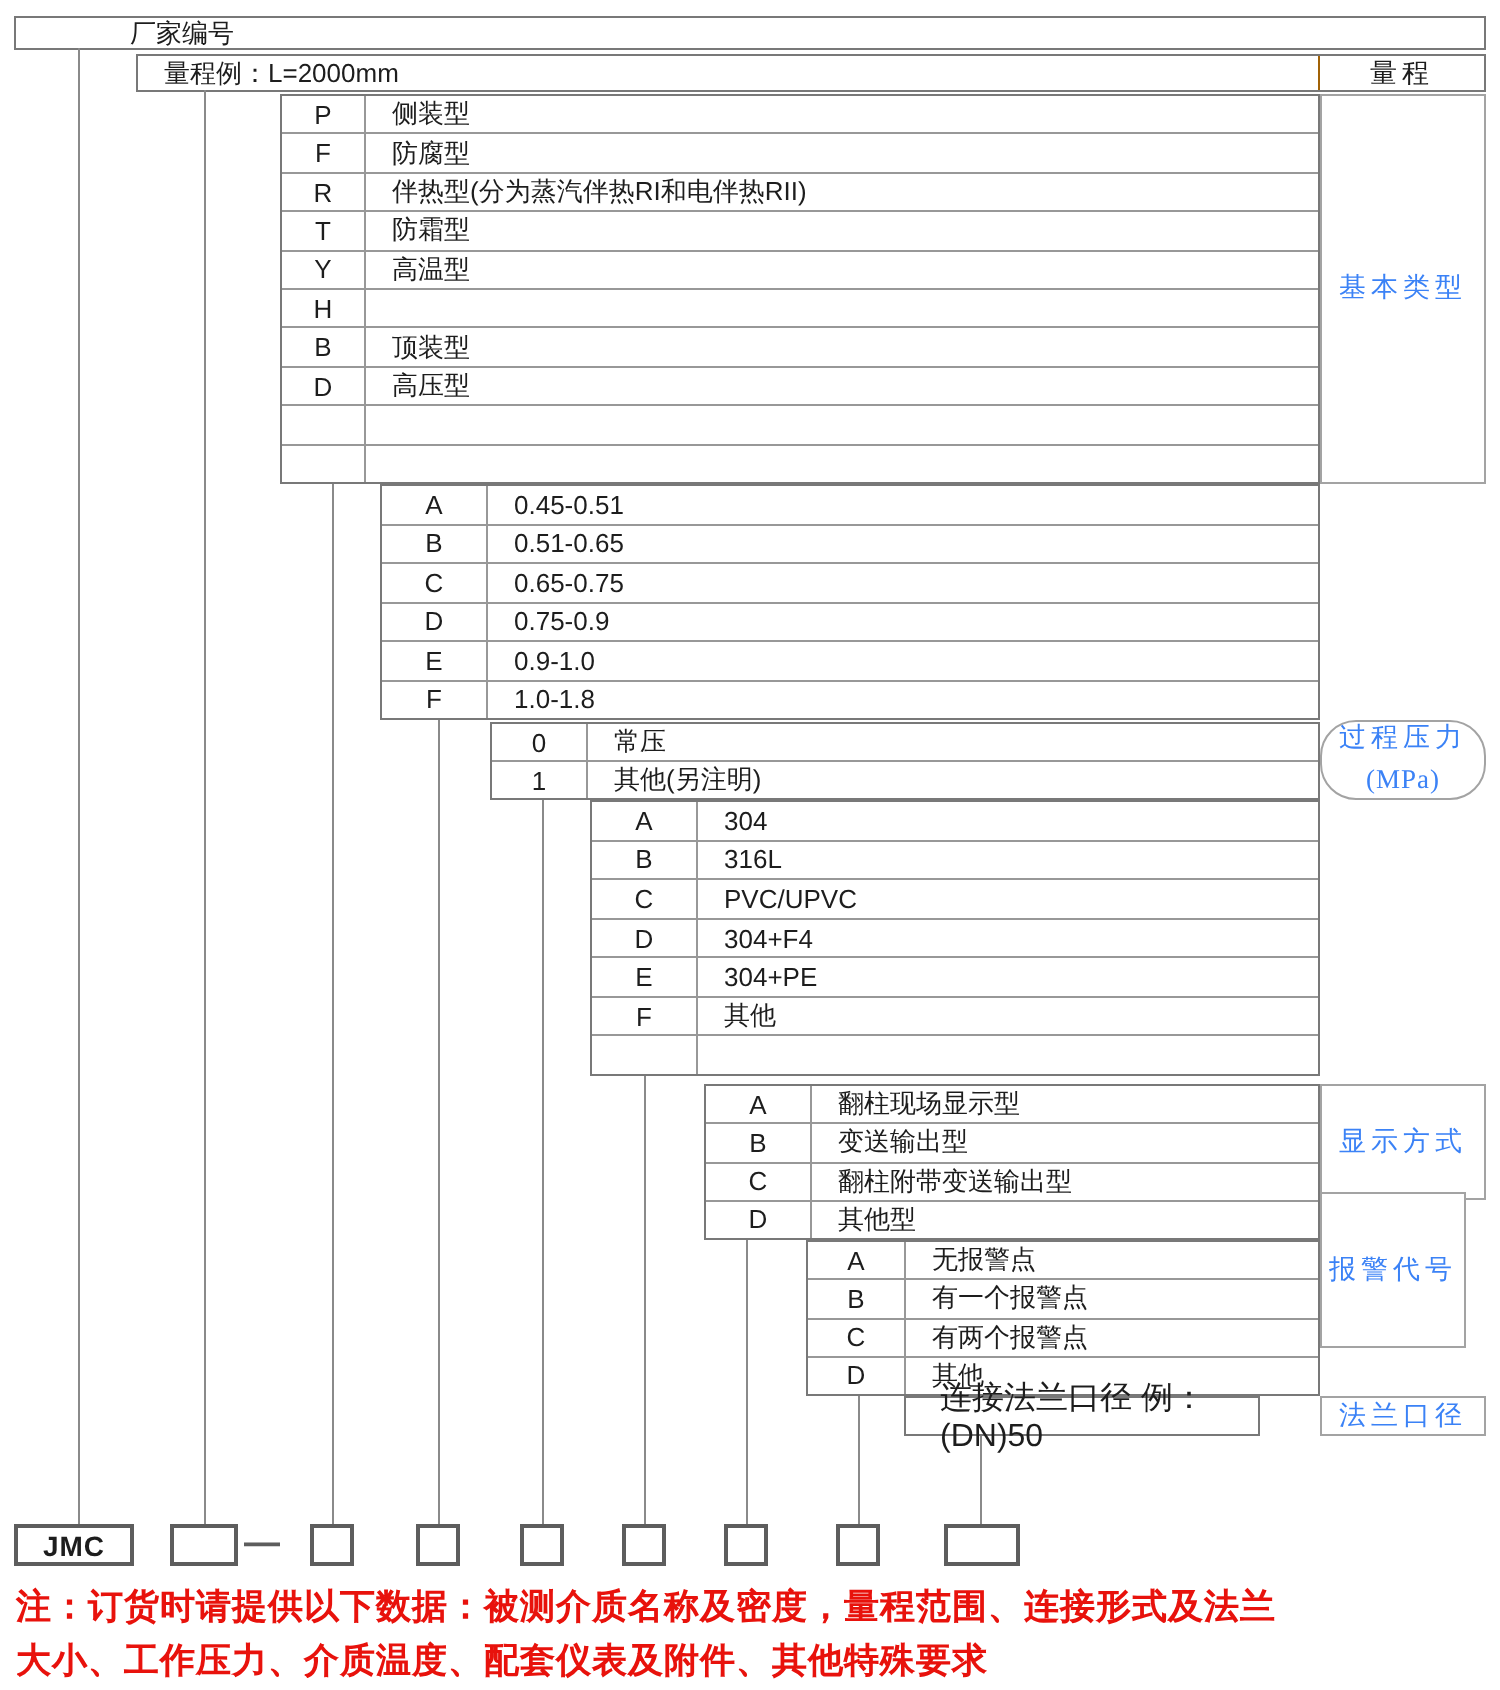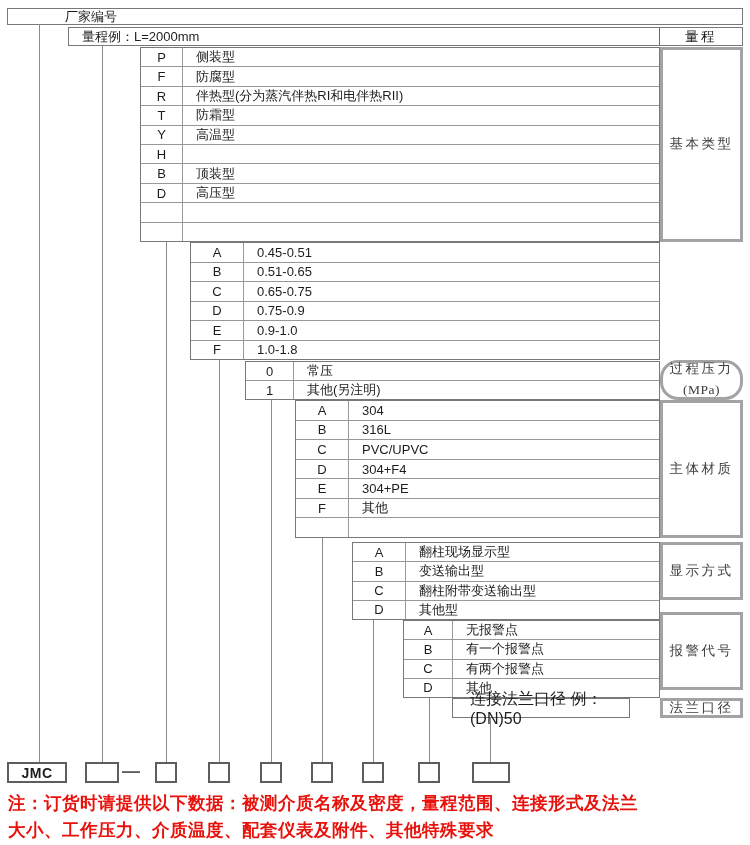--- a/index.html
+++ b/index.html
@@ -7,24 +7,24 @@
           font-family:"Liberation Sans","DejaVu Sans",sans-serif; color:#1d1d1d; }
   .abs { position:absolute; box-sizing:border-box; }
   .frame { border:1px solid #787878; background:#ffffff; }
   .tbl { display:flex; flex-direction:column; border:1px solid #787878; background:#ffffff; }
   .trow { flex:1 1 0; display:flex; align-items:stretch; border-bottom:1px solid #989898; box-sizing:border-box; min-height:0; }
   .trow:last-child { border-bottom:none; }
   .code { flex:0 0 auto; display:flex; align-items:center; justify-content:center;
           border-right:1px solid #989898; box-sizing:border-box; font-size:13px; }
   .desc { flex:1 1 auto; display:flex; align-items:center; padding-left:13px;
           font-size:13px; white-space:nowrap; overflow:hidden; }
-  .lcell { border:3px solid #a3a3a3; background:#ffffff; display:flex; flex-direction:column;
+  .lcell { border:1px solid #a3a3a3; background:#ffffff; display:flex; flex-direction:column;
            align-items:center; justify-content:center; text-align:center;
            font-family:"Liberation Serif","DejaVu Serif",serif; font-size:13.5px;
-           letter-spacing:2.5px; line-height:1.55; color:#404040; }
+           letter-spacing:2.5px; line-height:1.55; color:#3b82f6; }
   .lcell .unit { letter-spacing:0.5px; }
   .vline { position:absolute; width:1px; background:#8a8a8a; }
   .bbox { position:absolute; top:762px; height:21px; box-sizing:border-box;
           border:2px solid #5d5d5d; background:#ffffff; display:flex; align-items:center; justify-content:center; }
   .topcell { display:flex; align-items:center; font-size:13px; }
   .range-row { display:flex; align-items:stretch; border:1px solid #787878; background:#fff; }
   .range-main { flex:0 0 591px; display:flex; align-items:center; padding-left:13px;
                 border-right:1px solid #a16207; box-sizing:border-box; font-size:13px; }
   .range-label { flex:1 1 auto; display:flex; align-items:center; justify-content:center;
                  font-family:"Liberation Serif","DejaVu Serif",serif; font-size:13.5px; letter-spacing:2.5px; }
@@ -199,27 +199,24 @@
 
   <div class="abs frame" style="left:452px; top:698px; width:178px; height:20px; display:flex; align-items:center; padding-left:17px; font-size:16px;">连接法兰口径 例：(DN)50</div>
 
   <div class="abs lcell" style="left:660px; top:47px; width:83px; height:195px;">
     <span>基本类型</span>
   </div>
   <div class="abs lcell" style="left:660px; top:360px; width:83px; height:40px;border-radius:18px;">
     <span>过程压力</span>
     <span class="unit">(MPa)</span>
   </div>
-  <div class="abs lcell" style="left:660px; top:400px; width:83px; height:138px;">
-    <span>主体材质</span>
-  </div>
   <div class="abs lcell" style="left:660px; top:542px; width:83px; height:58px;">
     <span>显示方式</span>
   </div>
-  <div class="abs lcell" style="left:660px; top:612px; width:83px; height:78px;font-family:Liberation Serif, serif;">
+  <div class="abs lcell" style="left:660px; top:596px; width:73px; height:78px;font-family:Liberation Serif, serif;">
     <span>报警代号</span>
   </div>
   <div class="abs lcell" style="left:660px; top:698px; width:83px; height:20px;">
     <span>法兰口径</span>
   </div>
 
   <div class="vline" style="left:39px;  top:24px;  height:738px;"></div>
   <div class="vline" style="left:102px; top:45px;  height:717px;"></div>
   <div class="vline" style="left:166px; top:242px; height:520px;"></div>
   <div class="vline" style="left:219px; top:360px; height:402px;"></div>

